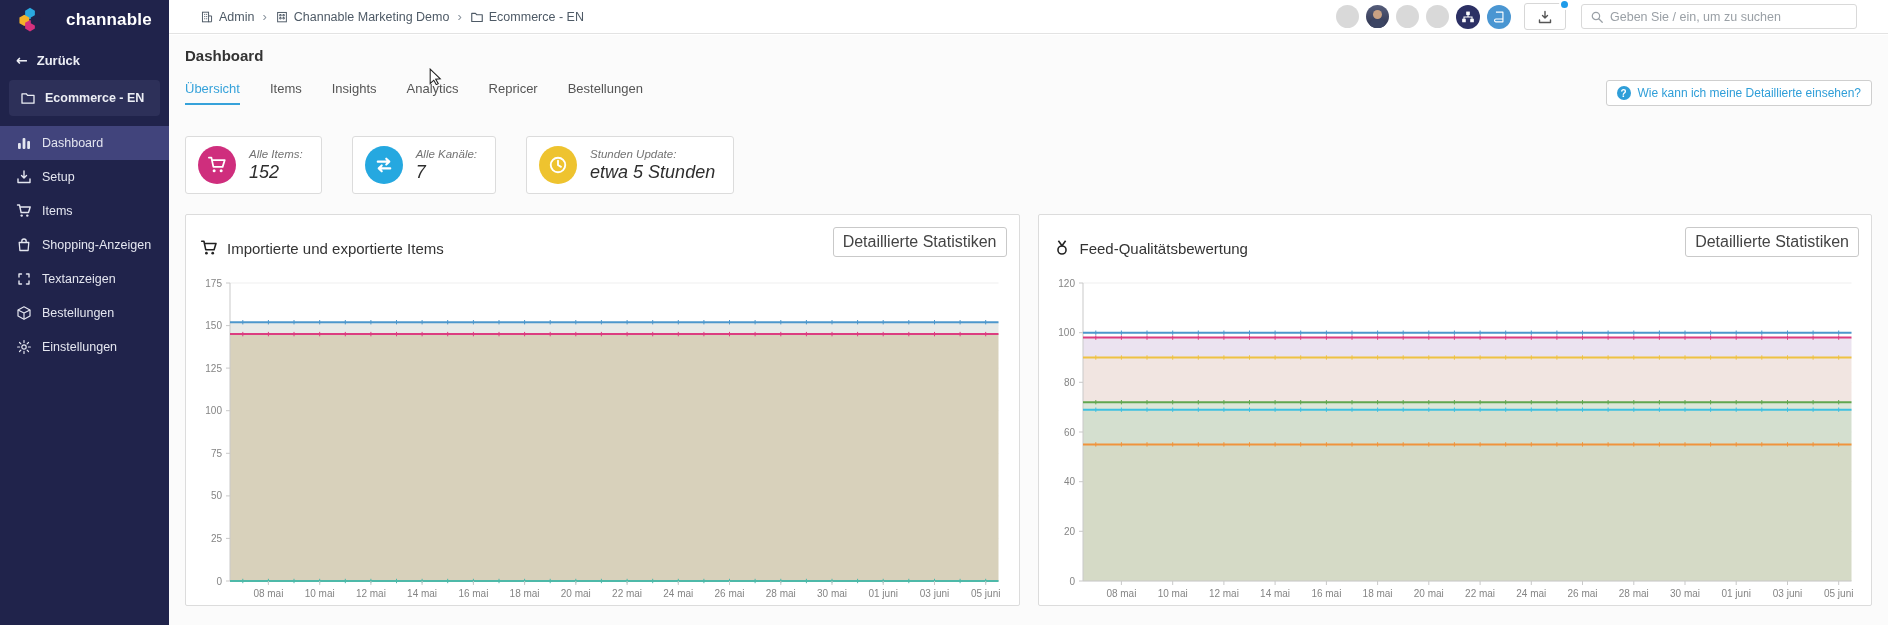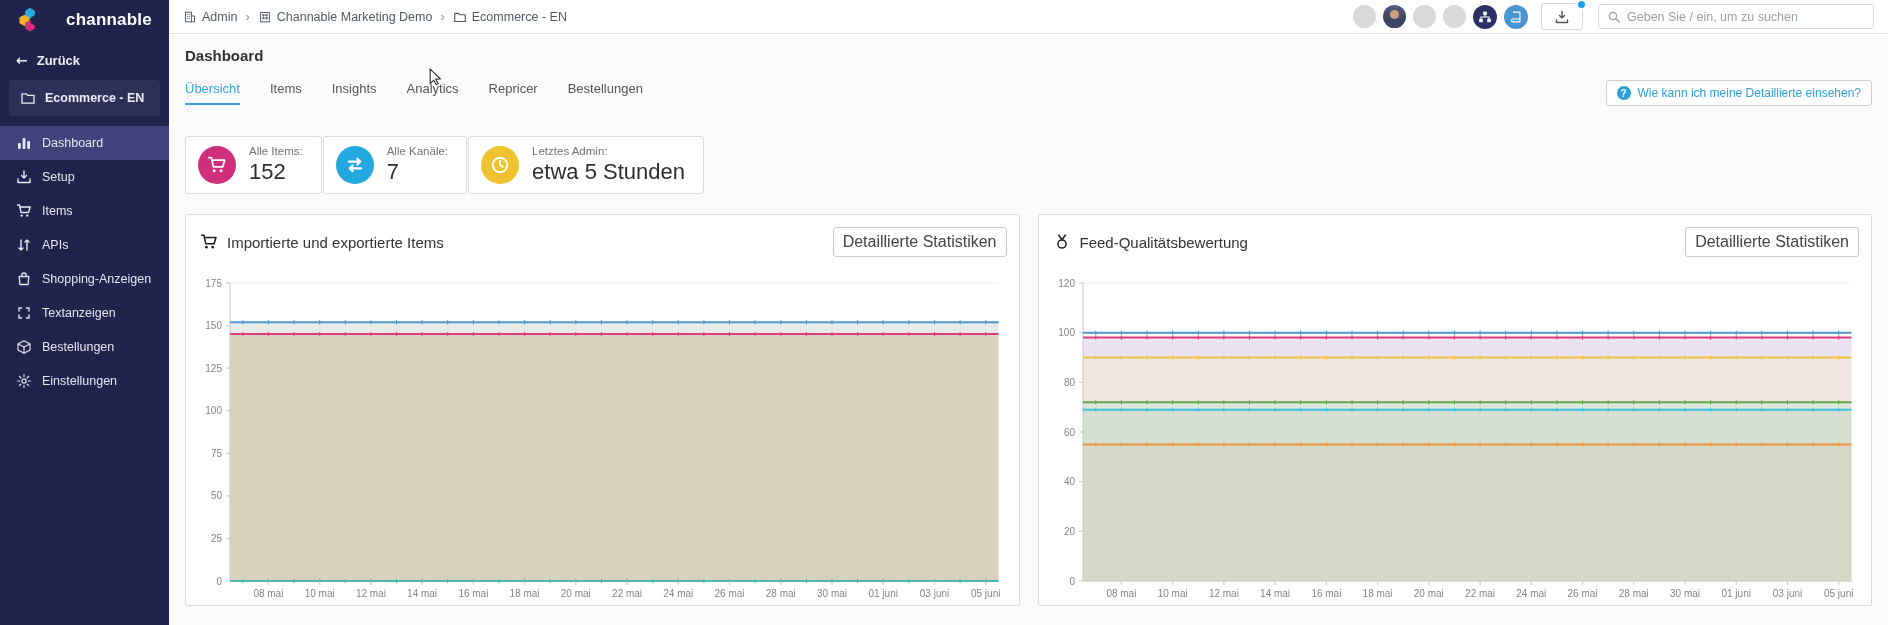--- a/index.html
+++ b/index.html
@@ -20,21 +20,21 @@
   .icon16 { width:16px; height:16px; display:inline-flex; flex:none; }
   .icon16 svg { width:16px; height:16px; }
   .icon14 { width:14px; height:14px; display:inline-flex; flex:none; }
   .icon14 svg { width:14px; height:14px; }
   .icon18 { width:18px; height:18px; display:inline-flex; flex:none; }
   .icon18 svg { width:18px; height:18px; }
   .icon20 { width:20px; height:20px; display:inline-flex; }
   .icon20 svg { width:20px; height:20px; }
 
   
-  .topbar { position:absolute; left:169px; top:0; right:0; height:34px; background:#fff; border-bottom:1px solid #e3e3e3; display:flex; align-items:center; padding:0 14px; }
+  .topbar { position:absolute; left:169px; top:0; right:0; height:34px; background:#fff; border-bottom:1px solid #e3e3e3; display:flex; align-items:center; padding:0 31px; }
   .breadcrumb { display:flex; align-items:center; gap:8px; color:#5a6470; font-size:12.5px; }
   .crumb { display:inline-flex; align-items:center; gap:5px; cursor:pointer; color:#4e5a66; }
   .crumb-sep { color:#8a949e; font-size:13px; }
   .topbar-right { margin-left:auto; display:flex; align-items:center; gap:7px; }
   .avatars { display:flex; align-items:center; gap:7px; }
   .avatar { width:23px; height:23px; border-radius:50%; background:#d9d9d9; display:inline-block; position:relative; overflow:hidden; cursor:pointer; }
   .avatar.photo { background:linear-gradient(180deg,#565d7a 0%,#2e3450 100%); }
   .avatar.photo::before { content:""; position:absolute; left:7px; top:5px; width:9px; height:9px; border-radius:50%; background:#c9a183; }
   .avatar.photo::after { content:""; position:absolute; left:4px; top:14px; width:15px; height:9px; border-radius:50% 50% 0 0; background:#3c4563; }
   .icon-circle { width:24px; height:24px; border-radius:50%; color:#fff; display:inline-flex; align-items:center; justify-content:center; cursor:pointer; }
@@ -48,28 +48,28 @@
 
   
   .main { position:absolute; left:169px; top:35px; right:0; bottom:0; background:#fbfbfb; padding:12px 16px 0; }
   .page-title { font-size:15px; font-weight:700; color:#333; }
   .tabs-row { margin-top:16px; display:flex; align-items:center; justify-content:space-between; }
   .tabs { display:flex; align-items:flex-end; }
   .tab { font-size:13px; color:#555; margin-right:30px; padding-bottom:7px; border-bottom:2px solid transparent; cursor:pointer; }
   .tab.active { color:#36a2da; border-bottom-color:#36a2da; }
   .help-btn { display:inline-flex; align-items:center; gap:7px; background:#fff; border:1px solid #cfcfcf; border-radius:3px; padding:5px 10px; font-size:12px; color:#2f9ed8; cursor:pointer; font-family:inherit; }
   .q-circle { width:14px; height:14px; border-radius:50%; background:#2f9ed8; color:#fff; font-size:10px; font-weight:700; display:inline-flex; align-items:center; justify-content:center; }
-  .stats-row { margin-top:30px; display:flex; gap:1px; }
+  .stats-row { margin-top:30px; display:flex; gap:30px;font-style:italic; }
   .stat-card { background:#fff; border:1px solid #dcdcdc; border-radius:3px; padding:9px 18px 9px 12px; display:flex; align-items:center; gap:13px; height:58px; }
   .stat-icon { width:38px; height:38px; border-radius:50%; color:#fff; display:flex; align-items:center; justify-content:center; flex:none; }
   .stat-label { font-size:11.5px; color:#737373; margin-bottom:2px; }
-  .stat-value { font-size:22px; color:#2e2e2e; }
+  .stat-value { font-size:18px; color:#2e2e2e; }
   .charts-row { margin-top:20px; display:flex; gap:18px; }
   .chart-card { flex:1; background:#fff; border:1px solid #dcdcdc; border-radius:2px; height:392px; display:flex; flex-direction:column; }
-  .chart-header { display:flex; align-items:center; justify-content:space-between; padding:12px 12px 8px 14px; }
+  .chart-header { display:flex; align-items:flex-end; justify-content:space-between; padding:12px 12px 8px 14px; }
   .chart-title-wrap { display:flex; align-items:center; gap:9px; color:#222; }
   .chart-title { font-size:15px; font-weight:400; color:#333; }
   .detail-btn { background:#fff; border:1px solid #c9c9c9; border-radius:3px; padding:5px 9px; font-size:16px; color:#444; cursor:pointer; font-family:inherit; }
   .chart-body { flex:1; position:relative; margin:2px 6px 4px 4px; }
   .chart-body svg { position:absolute; inset:0; }
 
   .mouse-cursor { position:absolute; left:427px; top:68px; width:17px; height:17px; z-index:20; pointer-events:none; }
 </style>
 </head>
 <body>
@@ -127,28 +127,20 @@
             <path d="M1.5 2h2l1.6 7.5h7.4l1.7-5.5H4.2" fill="none" stroke="currentColor" stroke-width="1.4" stroke-linejoin="round" stroke-linecap="round"></path>
             <circle cx="5.7" cy="12.6" r="1.2" fill="currentColor"></circle>
             <circle cx="11.3" cy="12.6" r="1.2" fill="currentColor"></circle>
           </svg>
         </span>
         <span>Items</span>
       </div>
 
 
 
-      <div class="nav-item">
-        <span class="icon16">
-          <svg viewBox="0 0 16 16" fill="none" stroke="currentColor" stroke-width="1.4" stroke-linecap="round" stroke-linejoin="round">
-            <path d="M5 3v10M5 13l-2-2M5 13l2-2M11 13V3M11 3L9 5M11 3l2 2"></path>
-          </svg>
-        </span>
-        <span>APIs</span>
-      </div>
 
       <div class="nav-item">
         <span class="icon16">
           <svg viewBox="0 0 16 16" fill="none" stroke="currentColor" stroke-width="1.3" stroke-linejoin="round">
             <path d="M3.2 5.5h9.6l-.7 8H3.9z"></path>
             <path d="M5.8 5.5V4.2a2.2 2.2 0 0 1 4.4 0v1.3"></path>
           </svg>
         </span>
         <span>Shopping-Anzeigen</span>
       </div>
@@ -330,21 +322,21 @@
       <div class="stat-card">
         <span class="stat-icon" style="background: rgb(238, 195, 47);">
           <span class="icon20">
             <svg viewBox="0 0 16 16" fill="none" stroke="currentColor" stroke-width="1.5" stroke-linecap="round">
               <circle cx="8" cy="8" r="5.8"></circle>
               <path d="M8 4.6V8l2.4 1.5"></path>
             </svg>
           </span>
         </span>
         <div class="stat-text">
-          <div class="stat-label">Letztes Admin:</div>
+          <div class="stat-label">Stunden Update:</div>
           <div class="stat-value">etwa 5 Stunden</div>
         </div>
       </div>
 
     </div>
 
   <div class="charts-row">
     <section class="chart-card">
       <div class="chart-header">
         <div class="chart-title-wrap">

